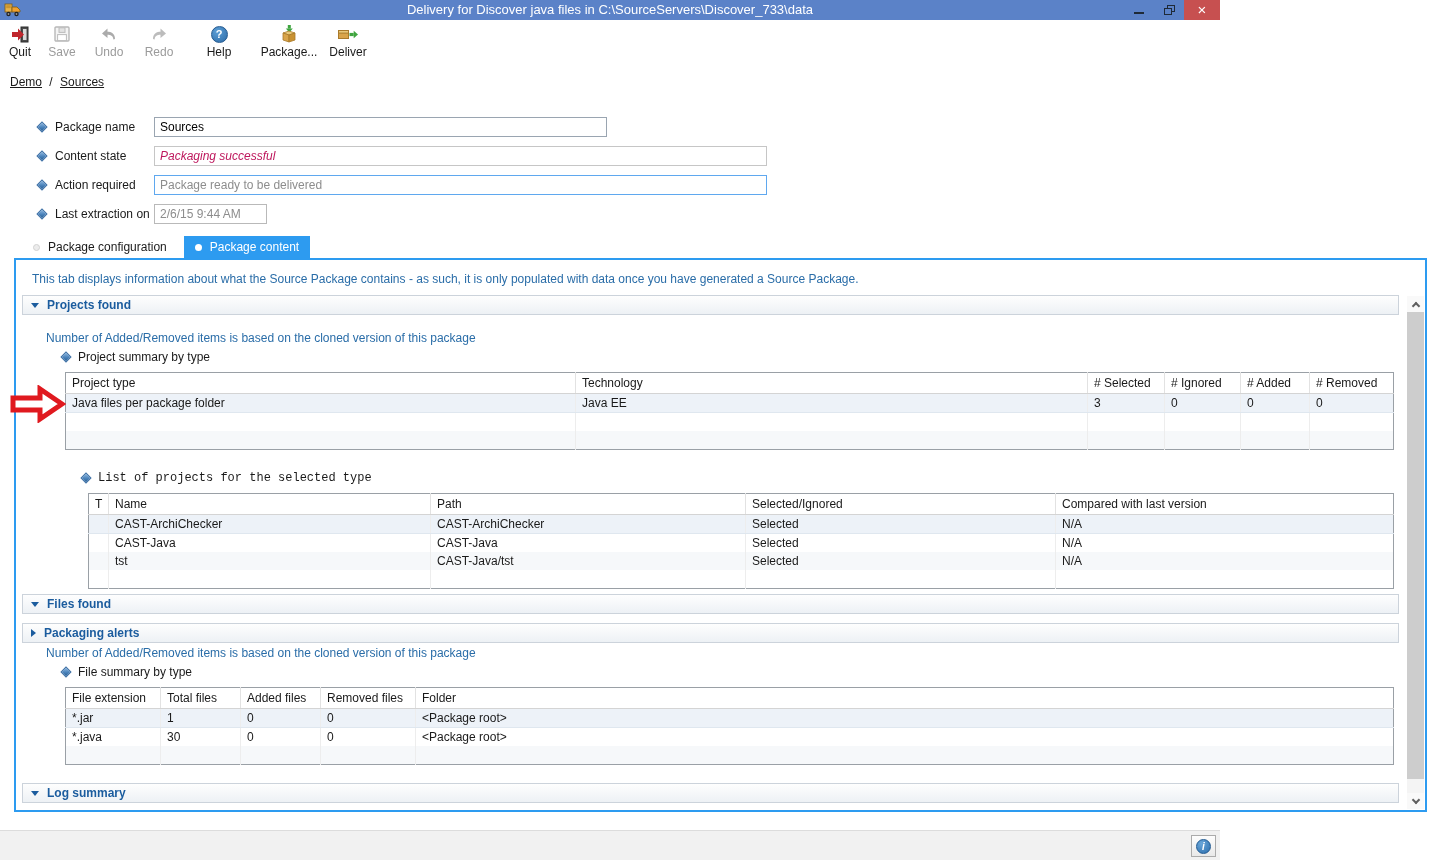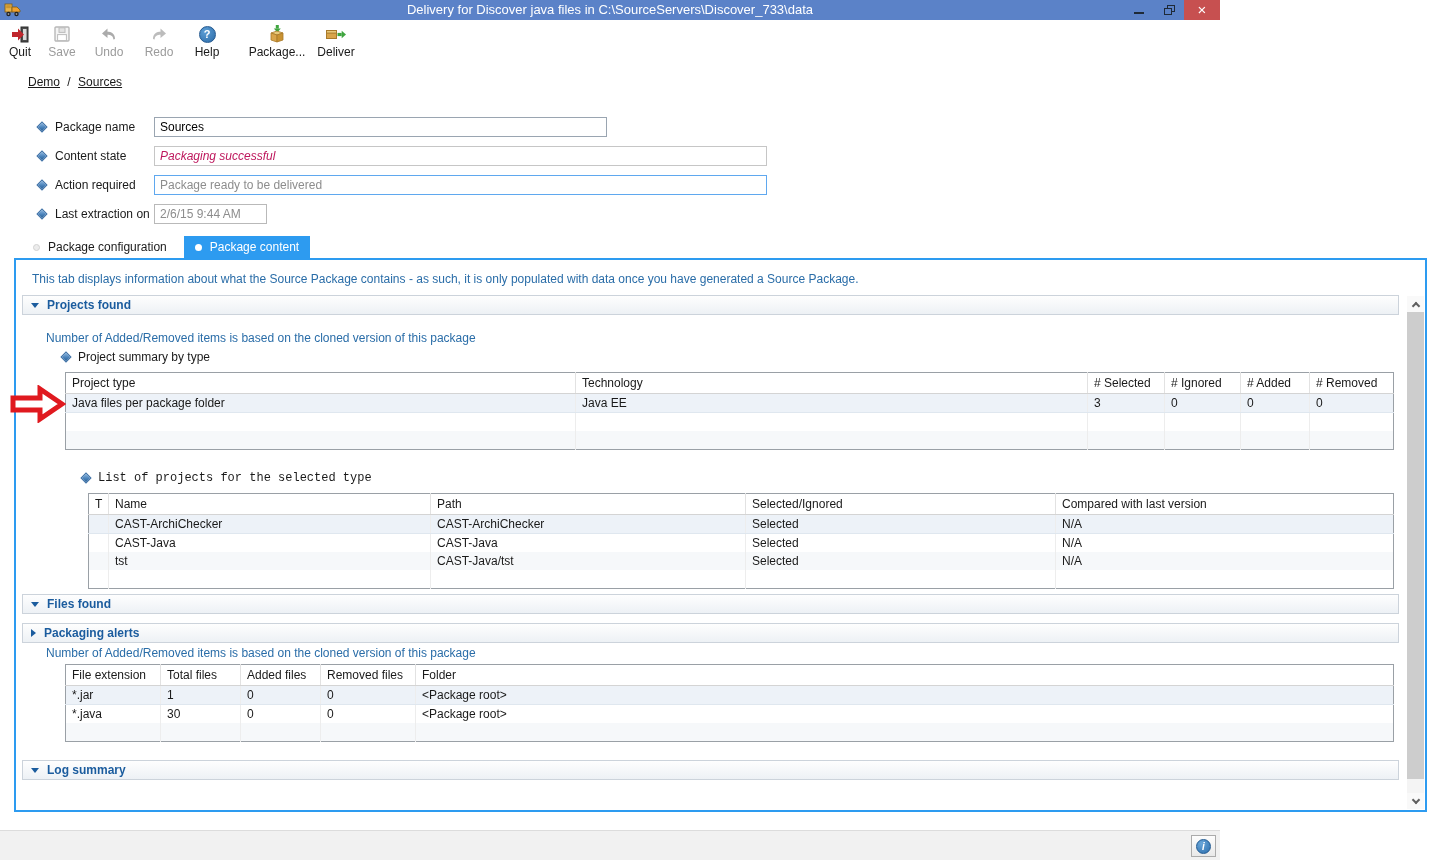--- a/index.html
+++ b/index.html
@@ -22,28 +22,28 @@
   .win-close { width:36px; background:#c75050; color:#fff; font-size:15px; line-height:18px; }
 
   
   .toolbar { position:absolute; top:20px; left:0; width:100%; height:50px; background:#fff;
              display:flex; align-items:flex-start; padding:4px 0 0 2px; }
   .tool-item { display:flex; flex-direction:column; align-items:center; justify-content:flex-start; height:44px; }
   .tool-icon { height:20px; display:flex; align-items:center; justify-content:center; }
   .tool-label { font-size:12px; margin-top:1px; white-space:nowrap; }
   .tool-item.disabled .tool-label { color:#9b9b9b; }
   .w-quit{width:36px;margin-right:6px}.w-save{width:36px;margin-right:10px}
-  .w-undo{width:38px;margin-right:14px}.w-redo{width:34px;margin-right:14px}
+  .w-undo{width:38px;margin-right:14px}.w-redo{width:34px;margin-right:26px}
   .w-help{width:34px;margin-right:22px}.w-pack{width:62px;margin-right:2px}.w-deliv{width:52px}
   .help-circle { width:17px; height:17px; border-radius:50%; background:radial-gradient(circle at 35% 30%, #5d9fd6, #2c6ba8);
                  border:1px solid #24598f; color:#fff; font-weight:bold; font-size:11px;
                  display:flex; align-items:center; justify-content:center; }
 
   
-  .breadcrumb { position:absolute; top:75px; left:28px; font-size:12px; }
+  .breadcrumb { position:absolute; top:75px; left:10px; font-size:12px; }
   .crumb-link { color:#1a1a1a; text-decoration:underline; cursor:pointer; }
   .crumb-sep { margin:0 4px; color:#1a1a1a; }
 
   
   .form { position:absolute; top:117px; left:0; }
   .form-row { display:flex; align-items:center; height:20px; margin-bottom:9px; padding-left:38px; }
   .diamond { width:8px; height:8px; background:linear-gradient(135deg,#8db9e2 0%,#4a82ba 55%,#275e95 100%);
              transform:rotate(45deg); margin-right:9px; flex:0 0 auto; border:1px solid #3c6fa5; }
   .form-label { width:99px; flex:0 0 auto; color:#1a1a1a; }
   .form-input { height:20px; border:1px solid #9aa5b1; padding:0 5px; font-family:"Liberation Sans",sans-serif;
@@ -374,20 +374,24 @@
       <div class="section-hdr mt5">
         <span class="tri-down"></span>
         <span class="section-title">Files found</span>
       </div>
 
       <div class="section-hdr mt9">
         <span class="tri-right"></span>
         <span class="section-title">Packaging alerts</span>
       </div>
       <div class="note-text mt3">Number of Added/Removed items is based on the cloned version of this package</div>
+      <div class="sub-title">
+        <span class="diamond"></span>
+        <span>File summary by type</span>
+      </div>
       <table class="tbl-files">
         <colgroup>
             <col style="width:95px">
             <col style="width:80px">
             <col style="width:80px">
             <col style="width:95px">
             <col style="width:978px">
           </colgroup>
         <thead>
             <tr>

